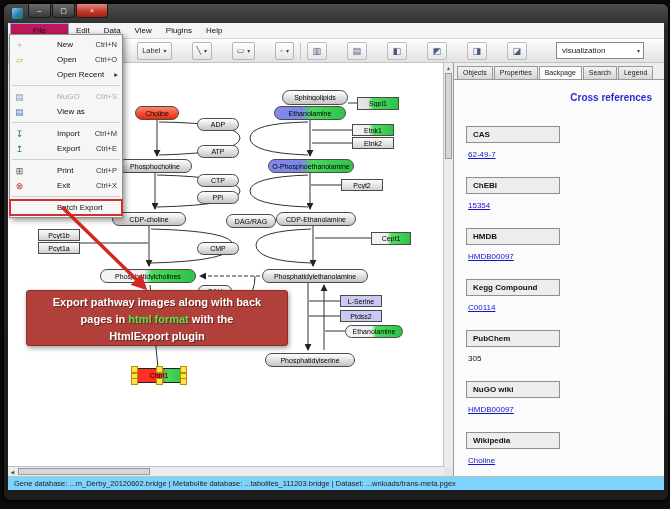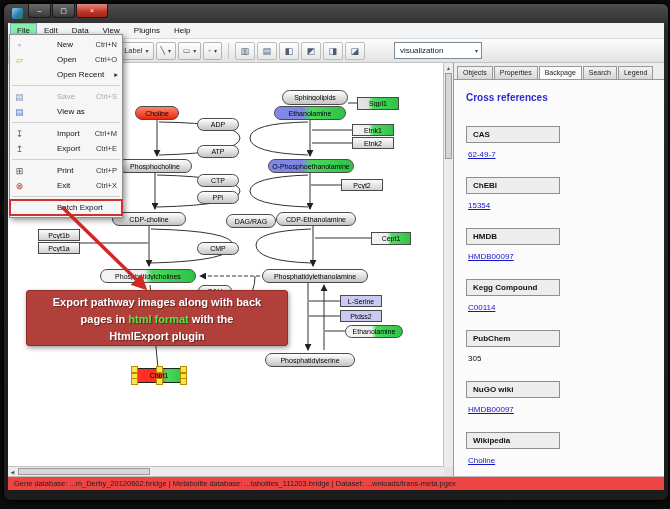--- a/index.html
+++ b/index.html
@@ -19,35 +19,35 @@
            font-size:7px;color:#fff;border:1px solid #1a1a1a;border-top:none;
            border-radius:0 0 3px 3px;background:linear-gradient(#6a6a6a,#3a3a3a);}
   .win-btn.close-button{width:30px;background:linear-gradient(#e08a7e,#c13527 60%,#a02415);}
   
   .content{position:absolute;left:4px;right:4px;top:19px;bottom:10px;background:#f0f0f0;
            display:flex;flex-direction:column;overflow:hidden;}
   
   .menubar{height:15px;background:#f4f4f4;border-bottom:1px solid #d8d8d8;display:flex;
            align-items:stretch;padding-left:2px;font-size:8px;color:#111;}
   .menu-item{padding:1px 7px;display:flex;align-items:center;}
-  .menu-item.active{background:#86efac;border:1px solid #86a7cc;padding:0 6px;}
+  .menu-item.active{background:#be185d;border:1px solid #86a7cc;padding:0 22px;}
   
   .toolbar{height:23px;background:linear-gradient(#fdfdfd,#e3e3e3);border-bottom:1px solid #c2c2c2;
            display:flex;align-items:center;padding:0 6px;gap:3px;font-size:8px;color:#222;}
   .tb-sep{width:1px;height:16px;background:#c5c5c5;margin:0 3px;flex:none;}
   .tb-select{height:15px;background:#fff;border:1px solid #7a8a99;display:flex;align-items:center;
              gap:5px;padding:0 3px 0 5px;font-size:8px;}
   .tb-select .tb-arrow{font-size:6px;color:#444;}
   .tb-btn{height:16px;border:1px solid #b5b5b5;border-radius:2px;background:linear-gradient(#fff,#e6e6e6);
           display:flex;align-items:center;gap:3px;padding:0 4px;font-size:7.5px;color:#333;}
   .tb-arrow{font-size:6px;color:#444;}
   .tb-icon-btn{width:18px;height:16px;border:1px solid #bdbdbd;border-radius:2px;
                background:linear-gradient(#fff,#e6e6e6);display:flex;align-items:center;
                justify-content:center;font-size:9px;color:#4a5d74;}
-  .toolbar-tools,.toolbar-icons{display:flex;gap:2px;align-items:flex-end;}
+  .toolbar-tools,.toolbar-icons{display:flex;gap:20px;align-items:flex-end;}
   .viz-select{margin-left:26px;min-width:78px;justify-content:space-between;}
   
   .main{flex:1;display:flex;min-height:0;}
   .canvas-area{flex:1;position:relative;background:#fff;overflow:hidden;}
   .edges{position:absolute;left:0;top:0;z-index:1;}
   .edge{stroke:#333;fill:none;stroke-width:1;}
   .dash{stroke-dasharray:4 2;}
   
   .pnode{position:absolute;display:flex;align-items:center;justify-content:center;font-size:7px;
          color:#000;border:1px solid #4a4a4a;box-sizing:border-box;z-index:3;}
@@ -79,27 +79,27 @@
   .h-thumb{width:130px;margin:1px;background:#d6d6d6;border:1px solid #9a9a9a;}
   .scroll-corner{position:absolute;right:0;bottom:0;width:9px;height:9px;background:#e4e4e4;z-index:6;}
   
   .side-panel{width:210px;flex:none;background:#ededed;border-left:1px solid #9c9c9c;
               display:flex;flex-direction:column;min-height:0;}
   .panel-tabs{display:flex;gap:1px;padding:3px 0 0 3px;}
   .ptab{font-size:7px;padding:2px 5px;border:1px solid #999;border-bottom:none;
         background:linear-gradient(#f2f2f2,#d7d7d7);color:#222;}
   .ptab.active{background:#fbfbfb;padding-bottom:3px;}
   .panel-body{flex:1;background:#fbfbfb;border-top:1px solid #999;padding:8px 12px;overflow:hidden;}
-  .xref-title{font-size:10px;font-weight:bold;color:#2b2bd4;margin:4px 0 20px 0;}
+  .xref-title{font-size:10px;font-weight:bold;color:#2b2bd4;margin:4px 0 20px 0;text-align:right;}
   .xref-header{display:inline-block;min-width:80px;background:#ededed;border:1px solid #8f8f8f;
                padding:3px 6px;font-size:8px;font-weight:bold;color:#111;}
   .xref-value{font-size:8px;color:#111;margin:7px 0 15px 2px;}
   .xref-value.link{color:#1515cc;text-decoration:underline;cursor:pointer;}
   
-  .statusbar{height:13px;background:#ef4444;border-top:1px solid #bdbdbd;font-size:7.5px;
+  .statusbar{height:13px;background:#7dd3fc;border-top:1px solid #bdbdbd;font-size:7.5px;
              color:#222;display:flex;align-items:center;padding:0 6px;white-space:nowrap;overflow:hidden;}
   
   .file-menu{position:absolute;left:5px;top:30px;width:112px;background:#f6f6f6;
              border:1px solid #8f8f8f;box-shadow:2px 2px 6px rgba(0,0,0,.45);z-index:50;padding:2px 0;}
   .fm-item{display:flex;align-items:center;height:15px;padding:0 5px 0 4px;font-size:8px;color:#111;gap:4px;}
   .fm-icon{width:11px;text-align:center;font-size:9px;color:#666;flex:none;}
   .fm-label{flex:1;white-space:nowrap;margin-left:28px;}
   .fm-shortcut{font-size:7.5px;color:#333;margin-left:6px;}
   .fm-item.disabled .fm-label,.fm-item.disabled .fm-shortcut,.fm-item.disabled .fm-icon{color:#aaa;}
   .fm-item.highlighted{outline:2px solid #d42f2f;outline-offset:-1px;}
@@ -360,21 +360,21 @@
         <span class="fm-shortcut">Ctrl+O</span>
       </div>
       <div class="fm-item">
         <span class="fm-icon"></span>
         <span class="fm-label">Open Recent</span>
         <span class="fm-shortcut">▸</span>
       </div>
       <div class="fm-sep"></div>
       <div class="fm-item disabled">
         <span class="fm-icon" style="color: rgb(136, 153, 187);">▤</span>
-        <span class="fm-label">Save</span>
+        <span class="fm-label">NuGO</span>
         <span class="fm-shortcut">Ctrl+S</span>
       </div>
       <div class="fm-item">
         <span class="fm-icon" style="color: rgb(85, 119, 204);">▤</span>
         <span class="fm-label">View as</span>
         <span class="fm-shortcut"></span>
       </div>
       <div class="fm-sep"></div>
       <div class="fm-item">
         <span class="fm-icon" style="color: rgb(46, 125, 50);">↧</span>

